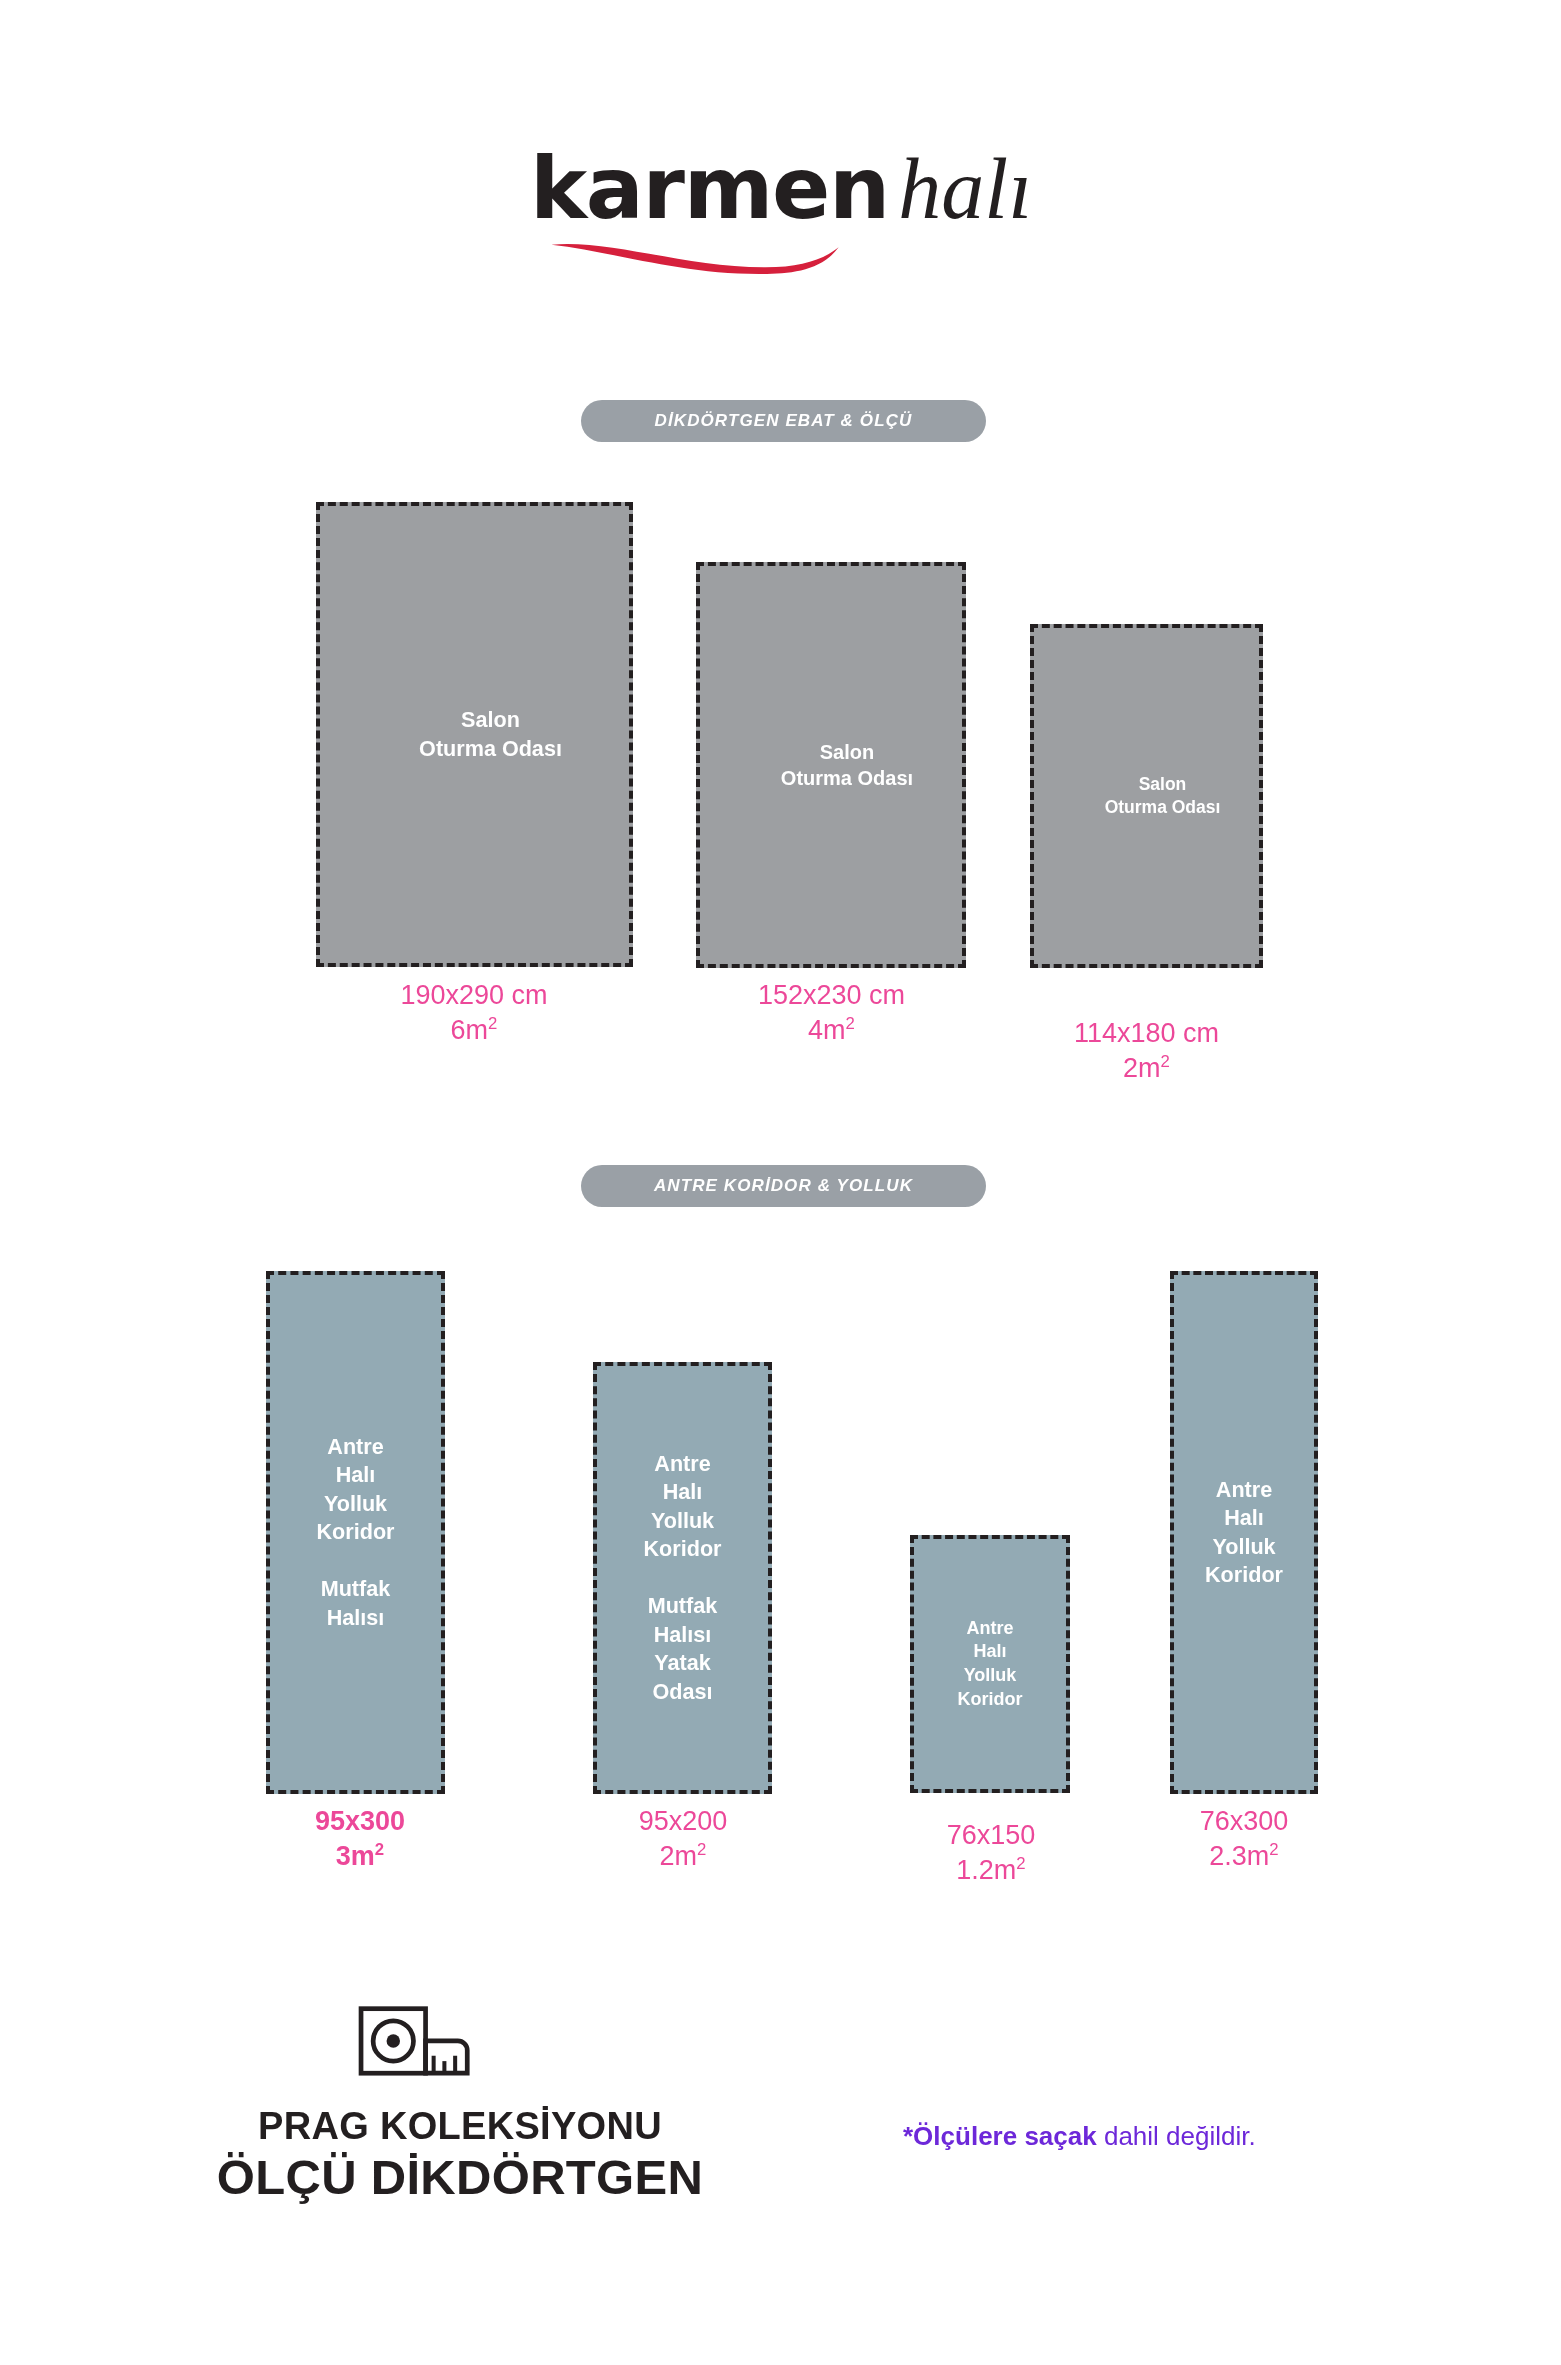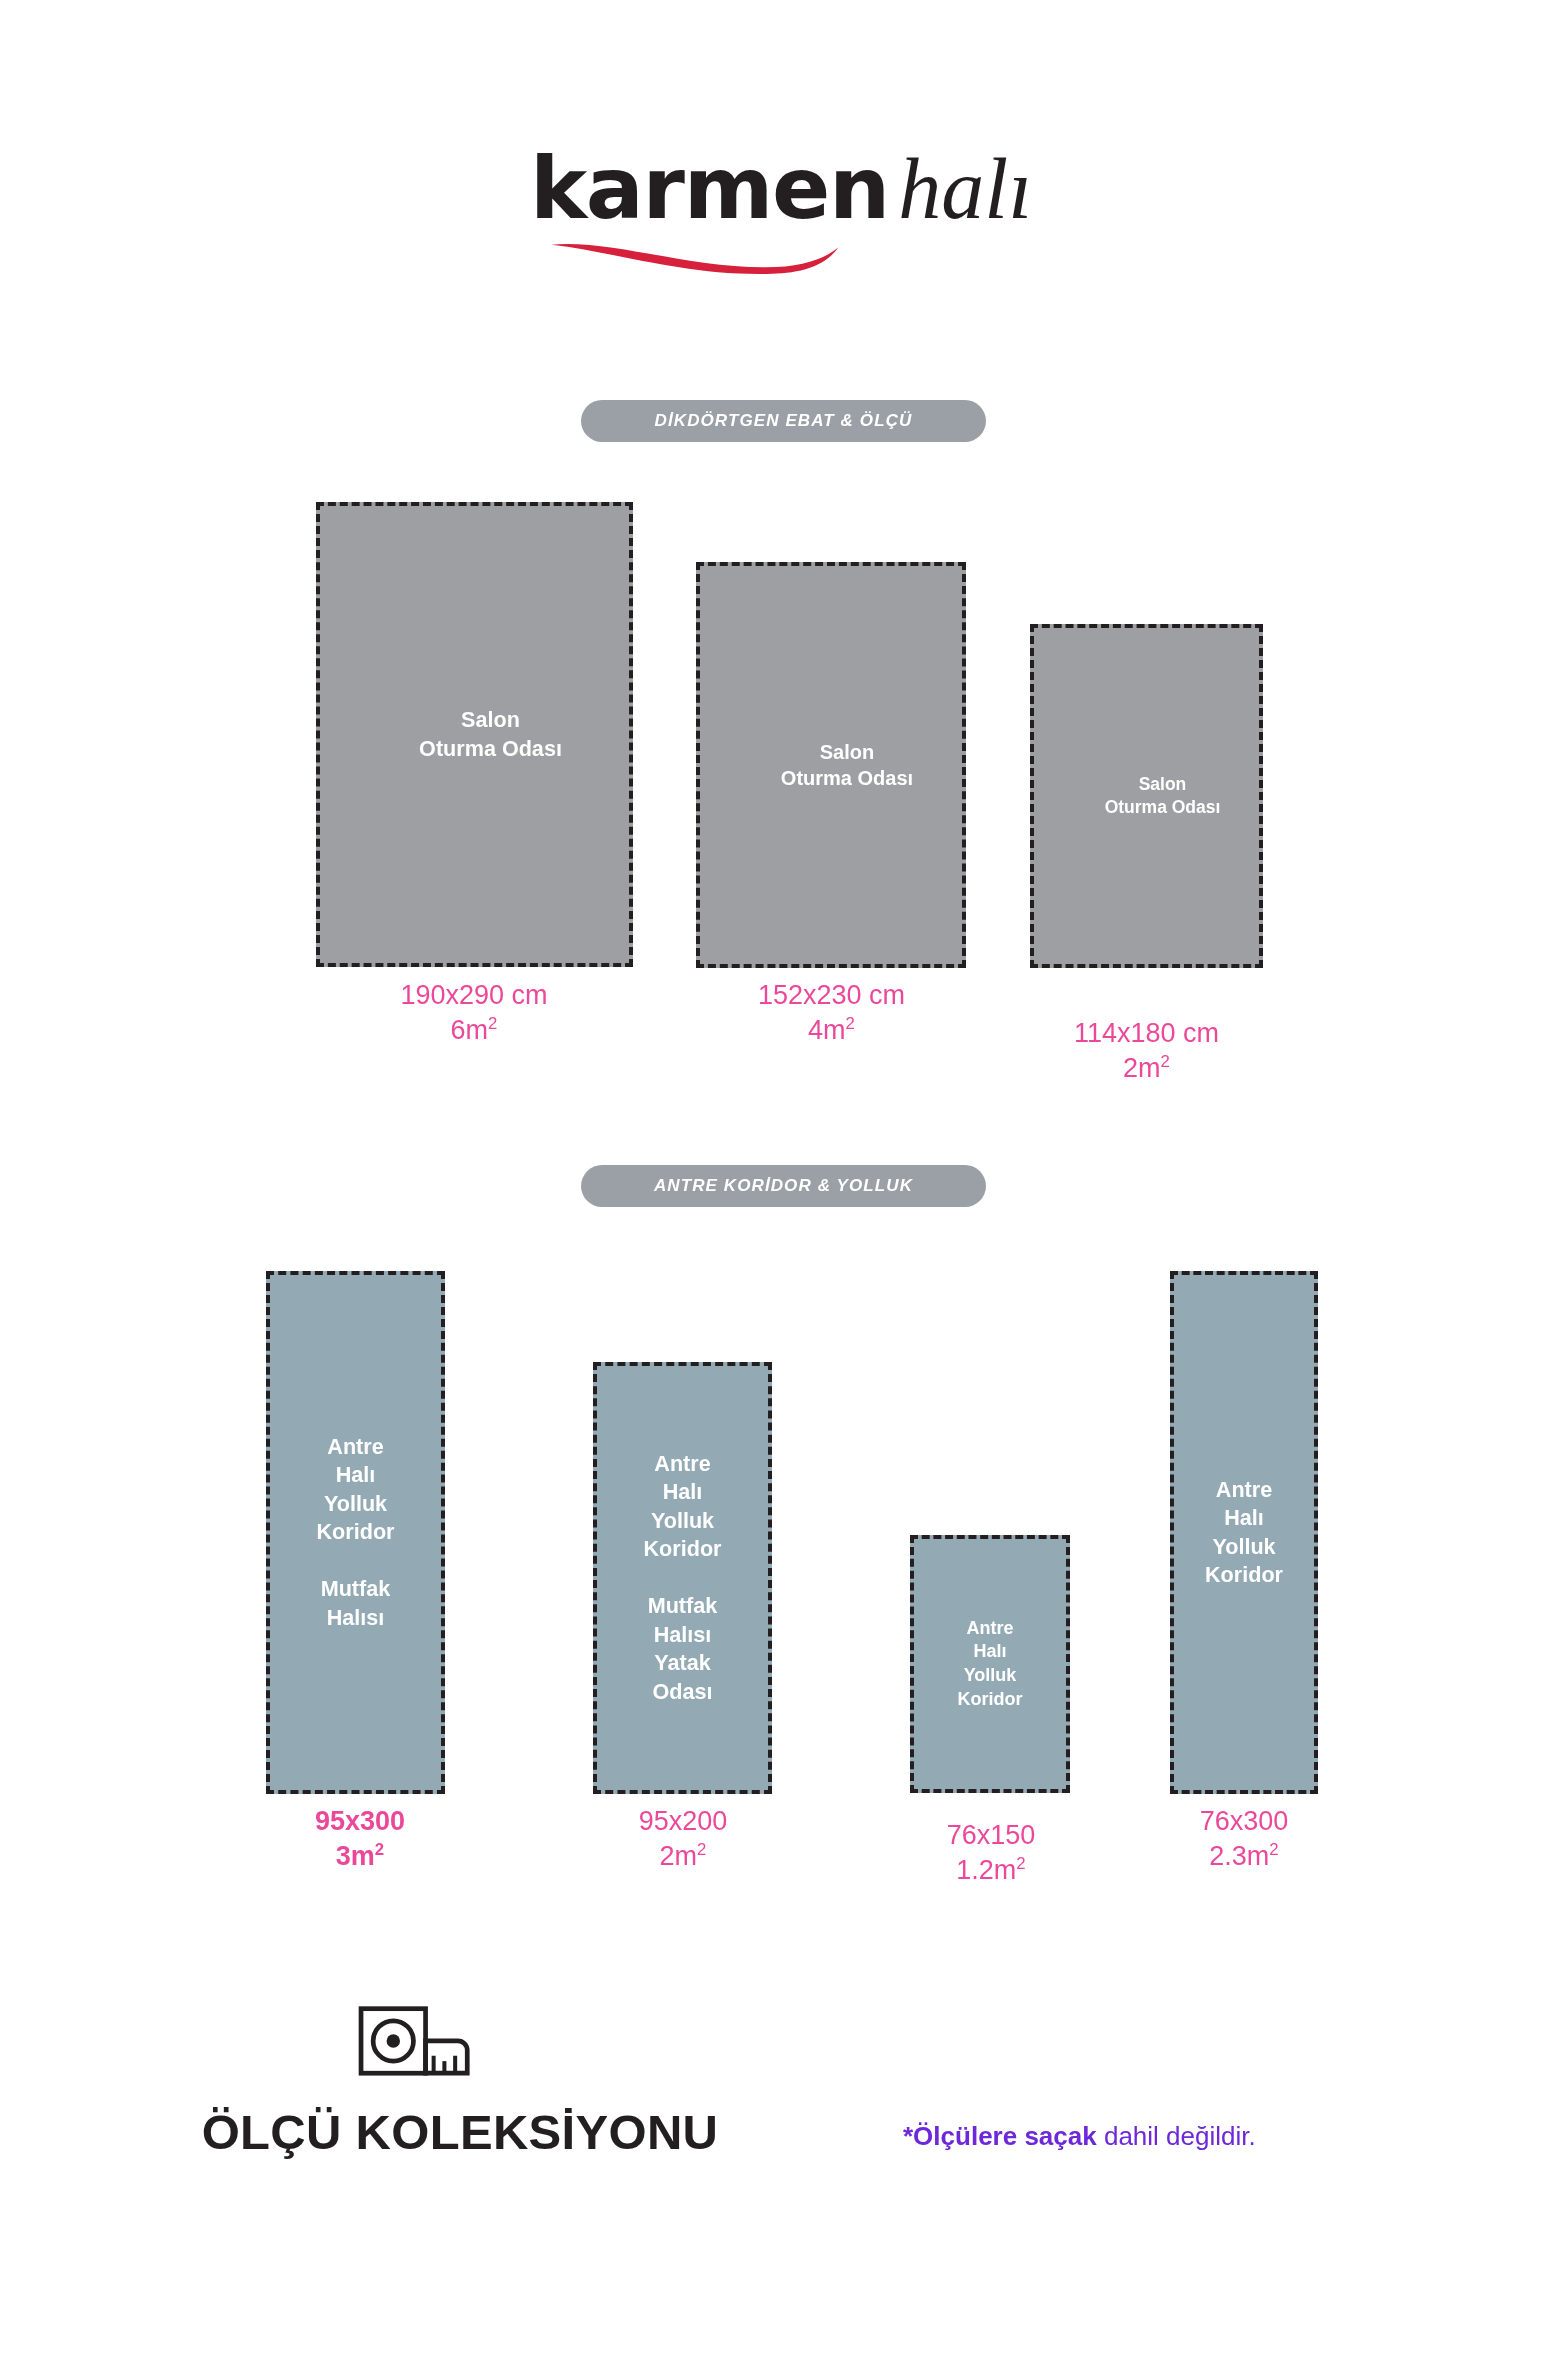--- a/index.html
+++ b/index.html
@@ -248,19 +248,20 @@
   <rect x="6" y="8" width="96" height="96" fill="none" stroke="#231f20" stroke-width="7"></rect>
   <circle cx="54" cy="56" r="30" fill="none" stroke="#231f20" stroke-width="7"></circle>
   <circle cx="54" cy="56" r="10" fill="#231f20"></circle>
   <path d="M102 56 H150 a14 14 0 0 1 14 14 v34 H102 Z" fill="none" stroke="#231f20" stroke-width="7"></path>
   <line x1="114" y1="78" x2="114" y2="104" stroke="#231f20" stroke-width="6"></line>
   <line x1="130" y1="86" x2="130" y2="104" stroke="#231f20" stroke-width="6"></line>
   <line x1="146" y1="78" x2="146" y2="104" stroke="#231f20" stroke-width="6"></line>
 </svg>
 
 <div class="footer-title">
-  <div class="footer-line2">ÖLÇÜ KOLEKSİYONU</div>
+  <div class="footer-line1">PRAG KOLEKSİYONU</div>
+  <div class="footer-line2">ÖLÇÜ DİKDÖRTGEN</div>
 </div>
 
 <div class="footer-note">
   <b>*Ölçülere saçak</b><span> dahil değildir.</span>
 </div>
 
 
 </body></html>

